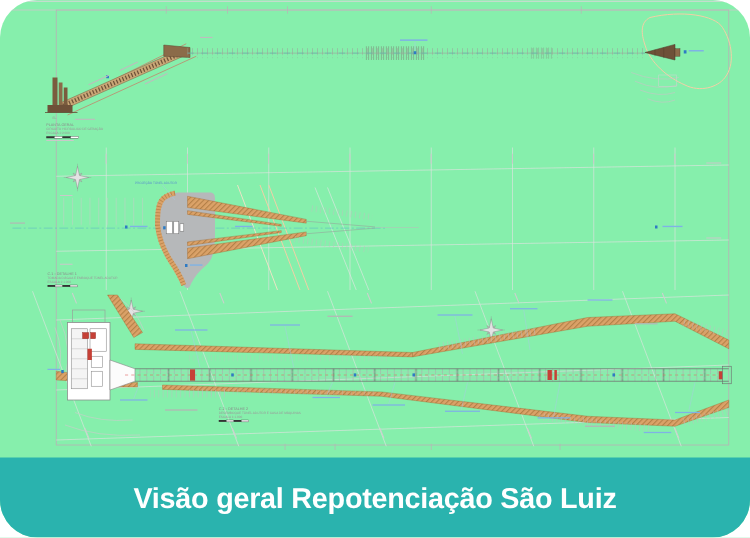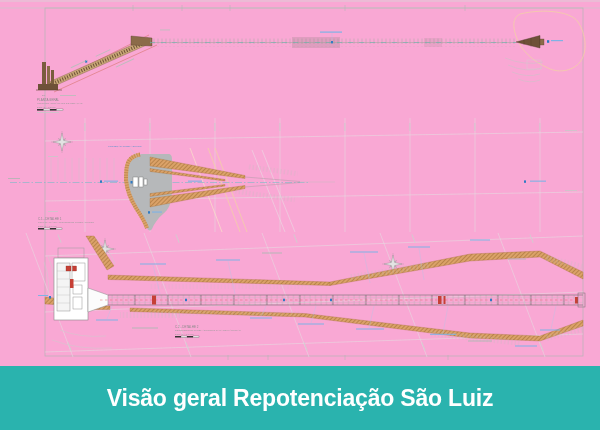--- a/index.html
+++ b/index.html
@@ -1,17 +1,17 @@
 <!DOCTYPE html>
 <html><head>
 <meta charset="utf-8">
 <style>
   html,body{margin:0;padding:0;background:#ffffff;}
   body{width:600px;height:430px;font-family:"Liberation Sans",sans-serif;}
-  .stage{position:relative;width:600px;height:430px;background:#f9a8d4;overflow:hidden;}
+  .stage{position:relative;width:600px;height:430px;background:#86efac;overflow:hidden;border-radius:30px;}
   .sheet{position:absolute;left:0;top:0;width:600px;height:366px;}
   .sheet svg{display:block;width:600px;height:366px;}
   .banner{position:absolute;left:0;top:366px;width:600px;height:64px;background:#2ab3ae;
           display:flex;align-items:center;justify-content:center;}
   .banner-title{color:#ffffff;font-size:23px;font-weight:bold;letter-spacing:-0.2px;margin:0;
                 font-family:"Liberation Sans",sans-serif;}
   .micro{font-size:3px;fill:#8a8a8a;}
   .micro2{font-size:2.5px;fill:#9a9a9a;}
   .microblue{font-size:2.5px;fill:#5b93cc;}
 </style>

